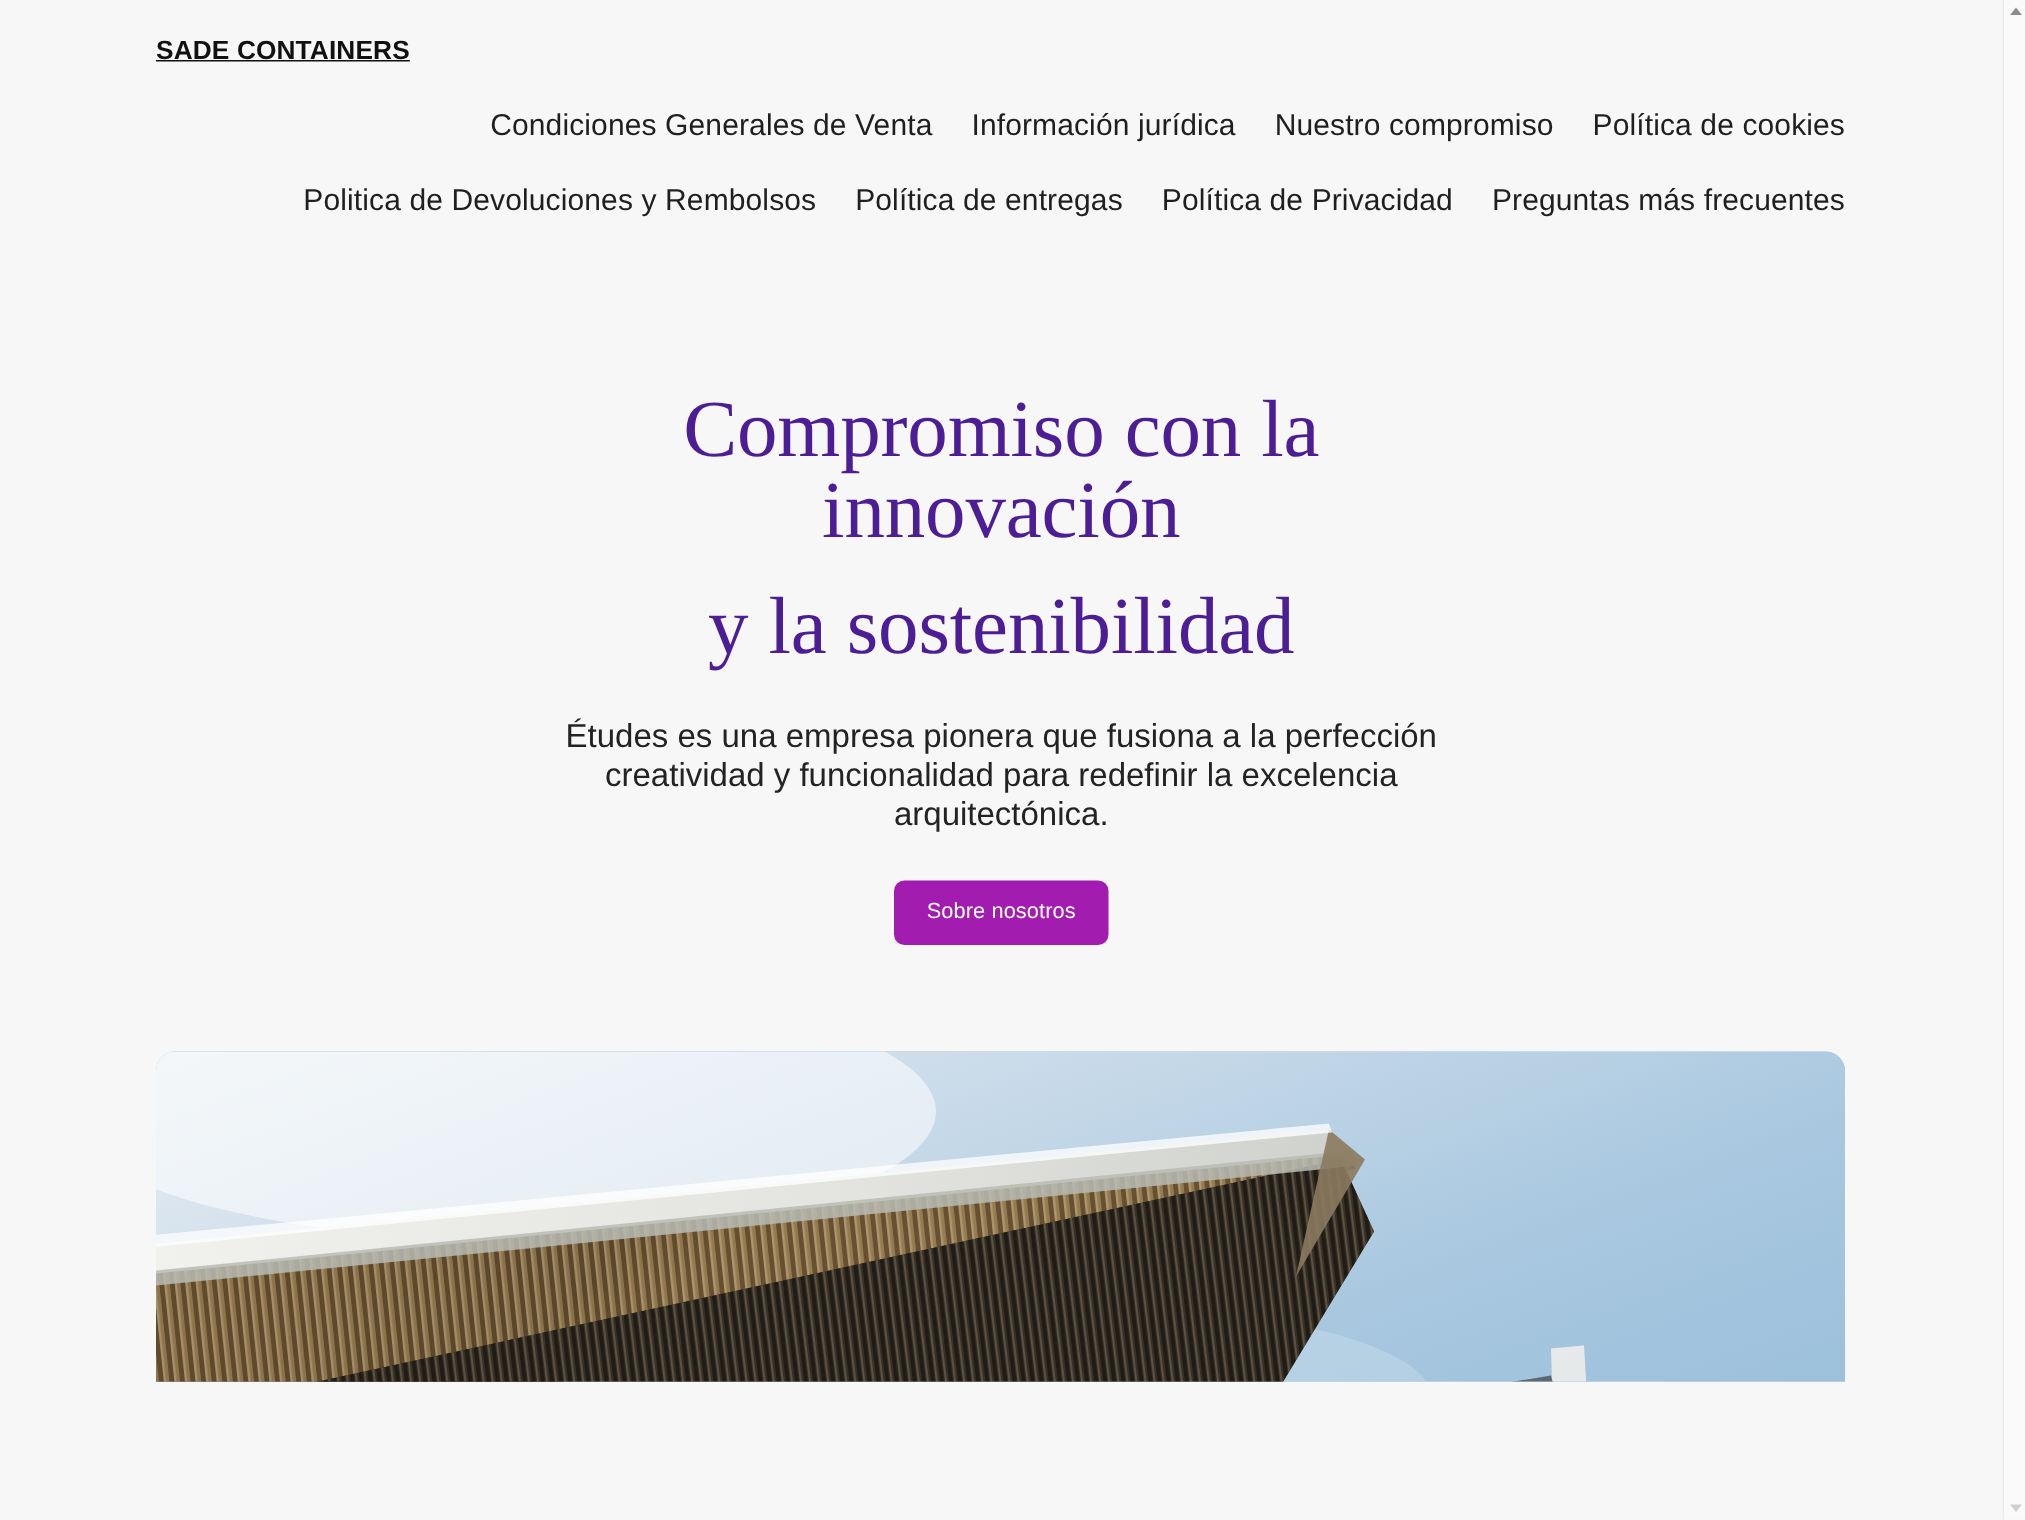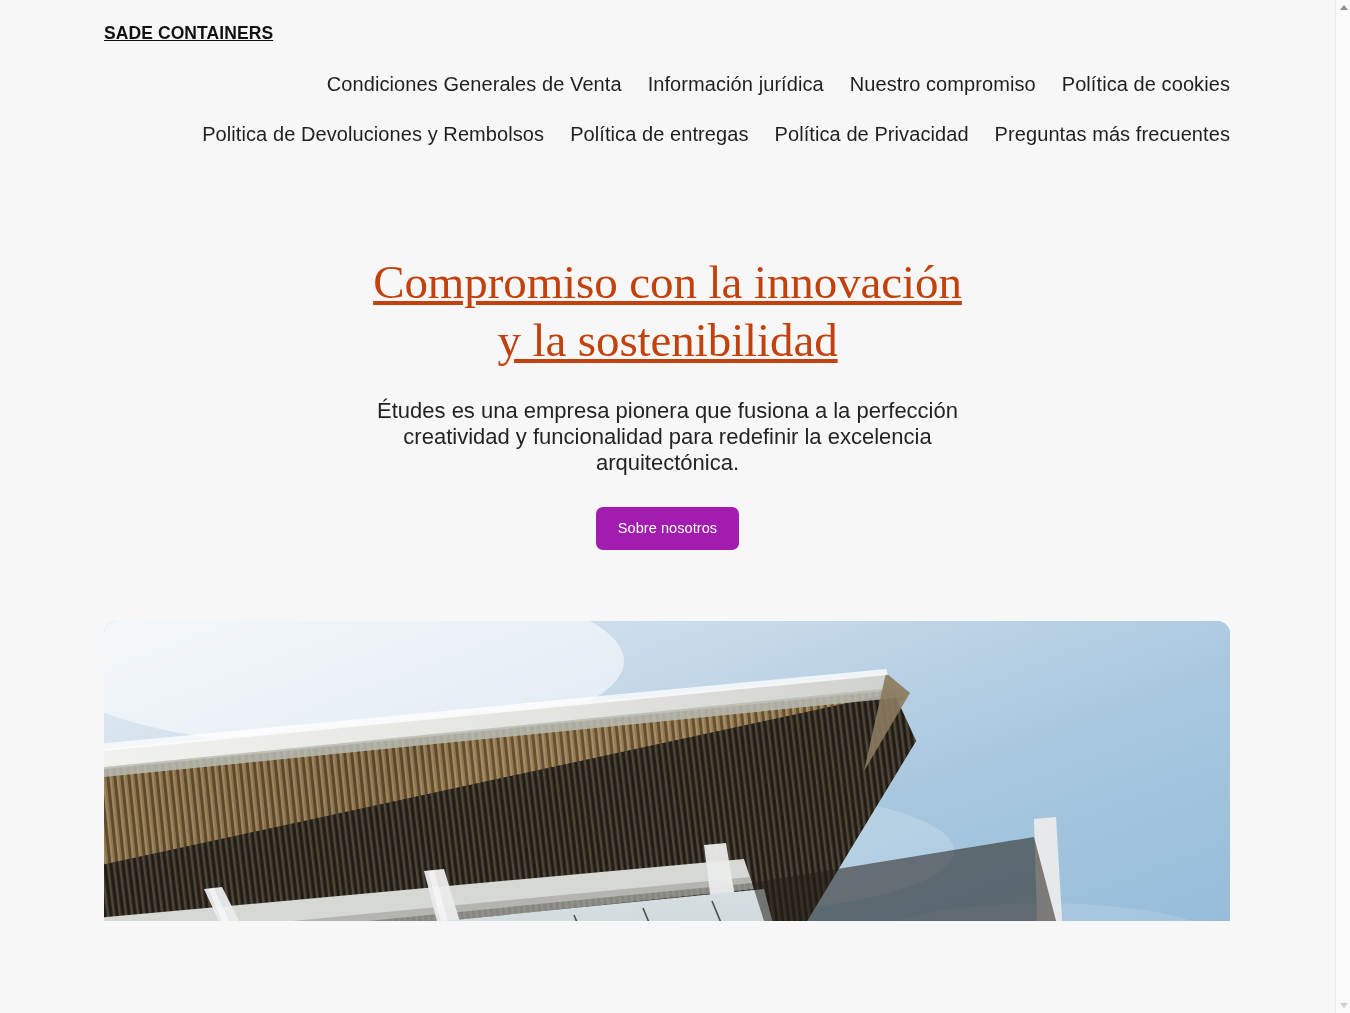--- a/index.html
+++ b/index.html
@@ -69,29 +69,28 @@
 
   
   .hero {
     padding-top: 100px;
     text-align: center;
   }
 
   .hero-title {
     font-family: "Liberation Serif", "DejaVu Serif", serif;
     font-weight: 400;
-    font-size: 47px;
+    font-size: 54px;
     line-height: 1.0;
-    color: #c2410c;
+    color: #4c1d95;
     letter-spacing: -0.002em;
     max-width: 640px;
     margin: 0 auto;
-    text-decoration: underline;
-  }
-  .hero-title .line2 { display: block; margin-top: 11px; }
+  }
+  .hero-title .line2 { display: block; margin-top: 23px; }
 
   .hero-sub {
     margin: 34px auto 0;
     max-width: 600px;
     font-size: 22px;
     line-height: 26px;
     color: #232323;
   }
 
   .hero-cta-wrap { margin-top: 31px; }

